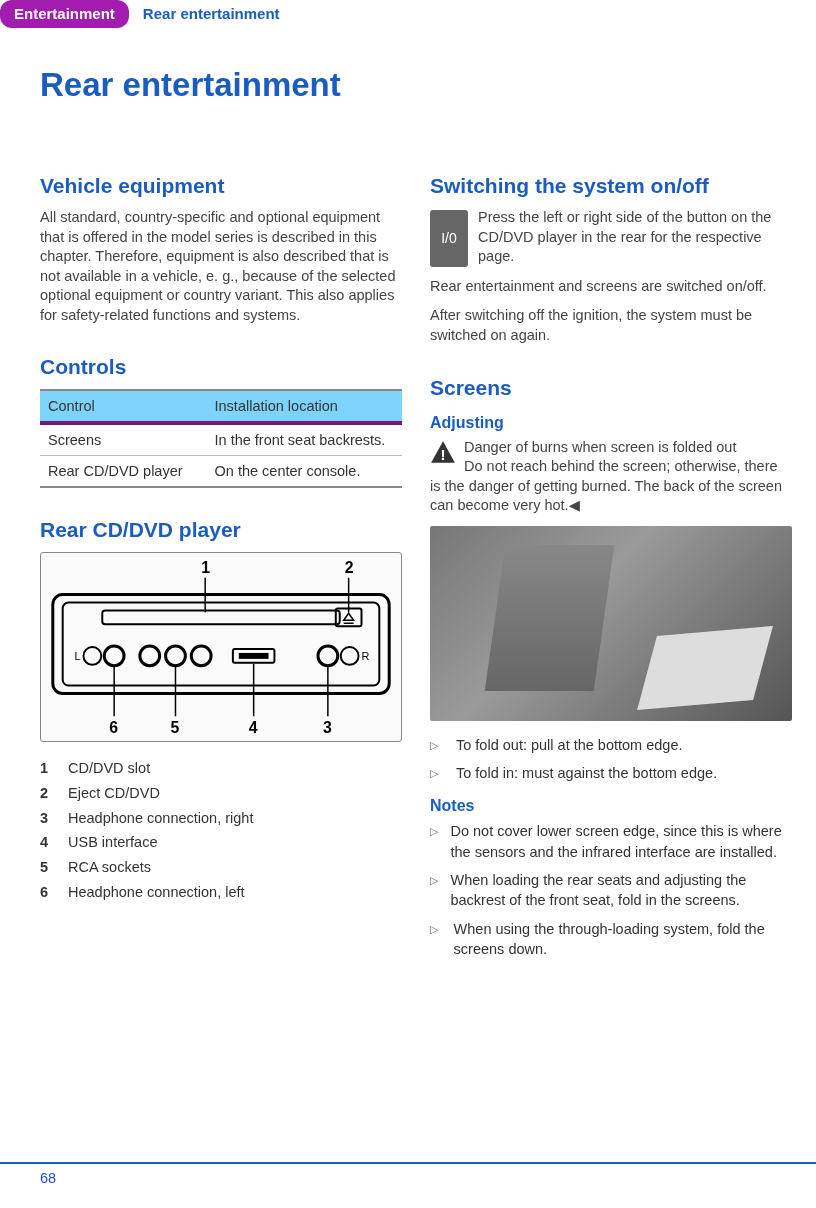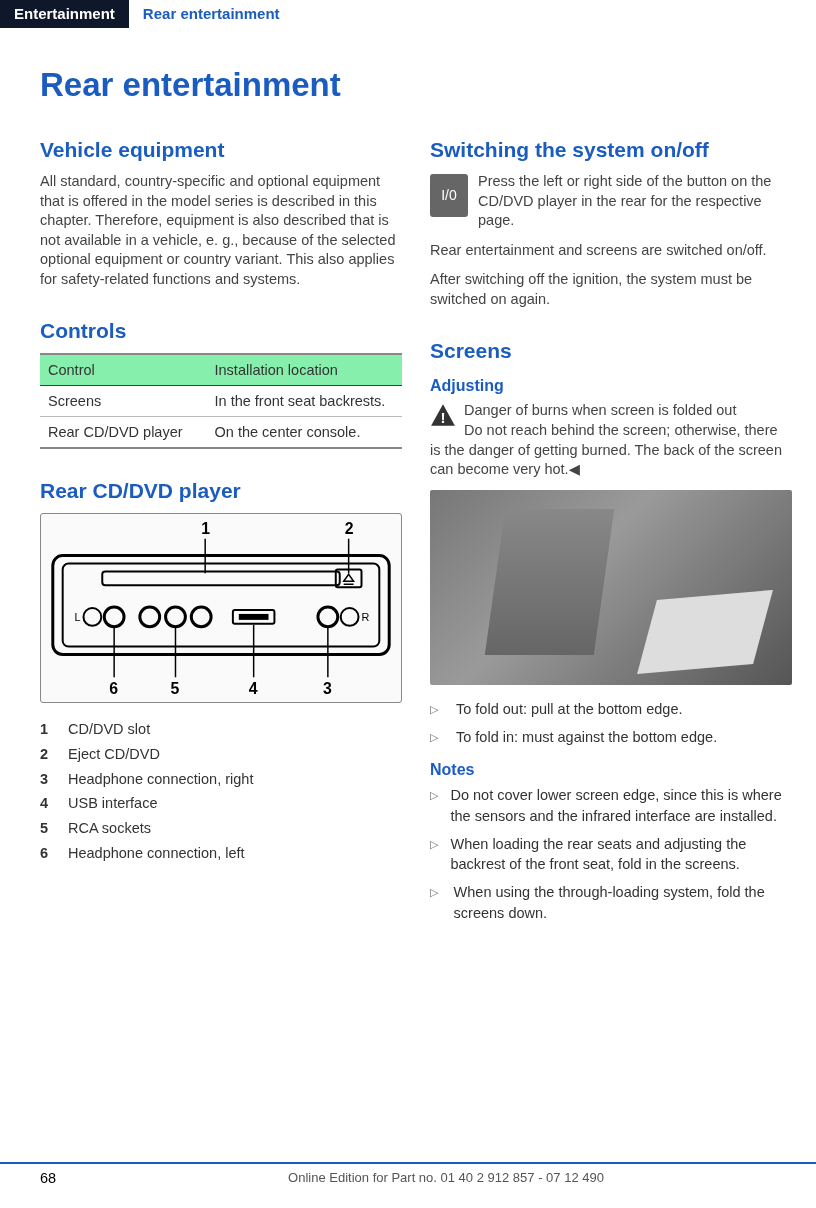--- a/index.html
+++ b/index.html
@@ -16,33 +16,35 @@
     height: 28px;
   }
   .tab {
     padding: 5px 14px;
     font-size: 15px;
     font-weight: bold;
     color: #1a5cbf;
     background: #fff;
   }
   .tab.active {
-    background: #0f172a;
+    background: #a21caf;
     color: #fff;
+    border-radius: 12px;
   }
   .page-body {
     padding: 20px 24px 0 40px;
   }
   .columns {
     display: flex;
     gap: 28px;
   }
   .col {
     flex: 1;
     min-width: 0;
+    margin-top: 36px;
   }
   h1.page-title {
     font-size: 33px;
     color: #1a5cbf;
     font-weight: bold;
     margin: 18px 0 34px 0;
   }
   h2 {
     font-size: 21px;
     color: #1a5cbf;
@@ -63,23 +65,23 @@
   }
   .section { margin-bottom: 30px; }
   table.controls-table {
     width: 100%;
     border-collapse: collapse;
     font-size: 14.5px;
   }
   table.controls-table th {
     text-align: left;
     font-weight: normal;
-    background: #86efac;
+    background: #7dd3fc;
     padding: 7px 8px;
-    border-bottom: 1px solid #701a75;
+    border-bottom: 4px solid #701a75;
   }
   table.controls-table td {
     padding: 7px 8px;
     border-bottom: 1px solid #bbb;
     vertical-align: top;
   }
   table.controls-table th:first-child,
   table.controls-table td:first-child { width: 46%; }
   table.controls-table tr:first-child th { border-top: 2px solid #888; }
   table.controls-table { border-bottom: 2px solid #888; }
@@ -98,21 +100,21 @@
     font-size: 14.5px;
     line-height: 1.7;
   }
   .legend-list li { display:flex; gap:14px; }
   .legend-list .num { font-weight: bold; width:14px; }
   .icon-badge {
     display: inline-block;
     background: #666;
     color: #fff;
     font-size: 14px;
-    padding: 12px 10px;
+    padding: 19px 10px;
     border-radius: 3px;
     float: left;
     margin: 2px 10px 0 0;
     text-align:center;
     min-width:38px;
   }
   .warn-badge {
     display: inline-block;
     width: 26px; height: 24px;
     float: left;
@@ -165,21 +167,21 @@
   .footer {
     position: absolute;
     bottom: 22px;
     left: 0; right: 0;
     border-top: 2px solid #1a5cbf;
     padding: 6px 24px 0 40px;
     display: flex;
     font-size: 13px;
     color: #555;
   }
-  .footer .pg { width: 60px; font-size:14.5px; color:#000000; }
+  .footer .pg { width: 60px; font-size:14.5px; color:#1d4ed8; }
   .footer .line { flex:1; text-align:center; }
 </style>
 </head>
 <body>
 
 <div class="top-tabs">
   <div class="tab active">Entertainment</div>
   <div class="tab">Rear entertainment</div>
 </div>
 
@@ -343,14 +345,13 @@
               <span>When using the through-loading system, fold the screens down.</span>
             </li>
         </ul>
       </div>
     </div>
   </div>
 </div>
 
 <div class="footer">
   <div class="pg">68</div>
-  <div class="line">Online Edition for Part no. 01 40 2 912 857 - 07 12 490</div>
 </div>
 
 </body></html>

